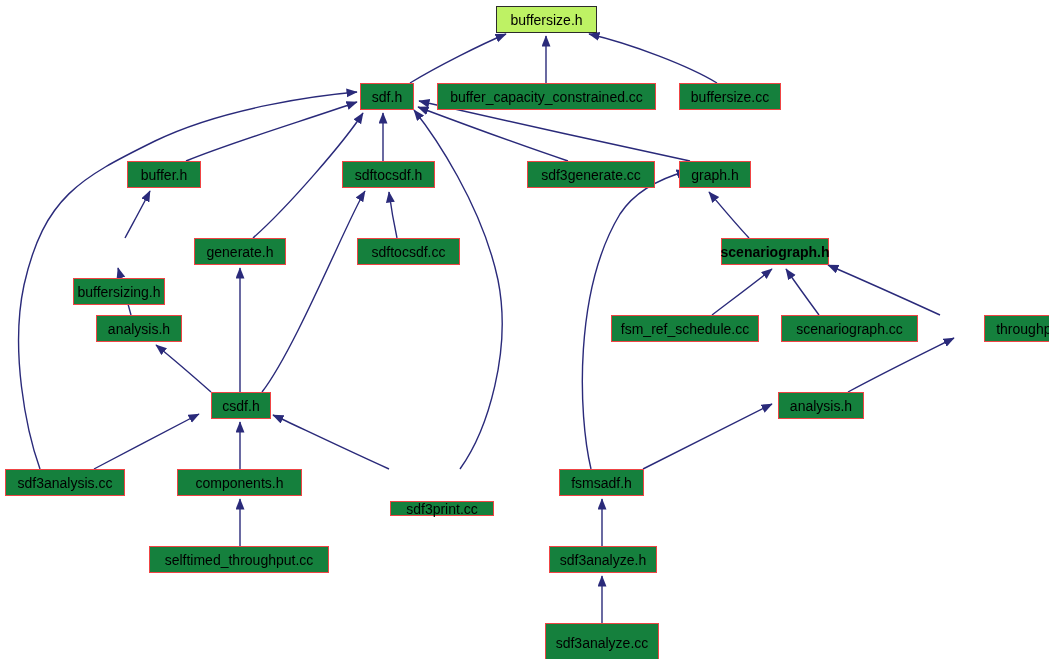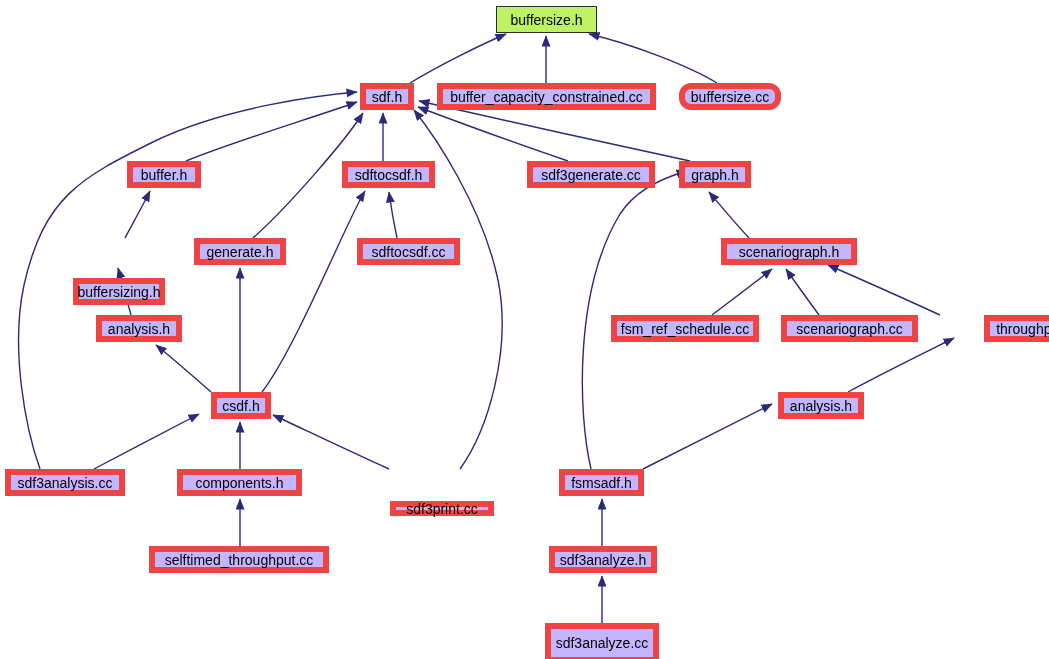--- a/index.html
+++ b/index.html
@@ -20,22 +20,22 @@
     position: absolute;
     left: 0;
     top: 0;
     width: 1049px;
     height: 659px;
     pointer-events: none;
   }
   .node {
     position: absolute;
     box-sizing: border-box;
-    border: 6px solid #ef4444;
-    background: #c4b5fd;
+    border: 1px solid #ef4444;
+    background: #15803d;
     color: #000000;
     font-size: 14px;
     line-height: 1;
     display: flex;
     align-items: center;
     justify-content: center;
     white-space: nowrap;
     cursor: pointer;
     height: 27px;
   }
@@ -92,21 +92,21 @@
   <div id="nodes-layer">
       <div class="node root" style="left: 496px; top: 6px; width: 101px; height: 27px;">
         <span class="node-label">buffersize.h</span>
       </div>
       <div class="node" style="left: 360px; top: 83px; width: 54px; height: 27px;">
         <span class="node-label">sdf.h</span>
       </div>
       <div class="node" style="left: 437px; top: 83px; width: 219px; height: 27px;">
         <span class="node-label">buffer_capacity_constrained.cc</span>
       </div>
-      <div class="node" style="left: 679px; top: 83px; width: 102px; height: 27px; border-radius: 12px;">
+      <div class="node" style="left: 679px; top: 83px; width: 102px; height: 27px;">
         <span class="node-label">buffersize.cc</span>
       </div>
       <div class="node" style="left: 127px; top: 161px; width: 74px; height: 27px;">
         <span class="node-label">buffer.h</span>
       </div>
       <div class="node" style="left: 342px; top: 161px; width: 93px; height: 27px;">
         <span class="node-label">sdftocsdf.h</span>
       </div>
       <div class="node" style="left: 527px; top: 161px; width: 128px; height: 27px;">
         <span class="node-label">sdf3generate.cc</span>
@@ -116,21 +116,21 @@
       </div>
       <div class="node" style="left: 73px; top: 238px; width: 92px; height: 27px; margin-top: 40px;">
         <span class="node-label">buffersizing.h</span>
       </div>
       <div class="node" style="left: 194px; top: 238px; width: 92px; height: 27px;">
         <span class="node-label">generate.h</span>
       </div>
       <div class="node" style="left: 357px; top: 238px; width: 103px; height: 27px;">
         <span class="node-label">sdftocsdf.cc</span>
       </div>
-      <div class="node" style="left: 721px; top: 238px; width: 136px; height: 27px;">
+      <div class="node" style="left: 721px; top: 238px; width: 108px; height: 27px; font-weight: bold;">
         <span class="node-label">scenariograph.h</span>
       </div>
       <div class="node" style="left: 96px; top: 315px; width: 86px; height: 27px;">
         <span class="node-label">analysis.h</span>
       </div>
       <div class="node" style="left: 611px; top: 315px; width: 148px; height: 27px;">
         <span class="node-label">fsm_ref_schedule.cc</span>
       </div>
       <div class="node" style="left: 781px; top: 315px; width: 137px; height: 27px;">
         <span class="node-label">scenariograph.cc</span>

